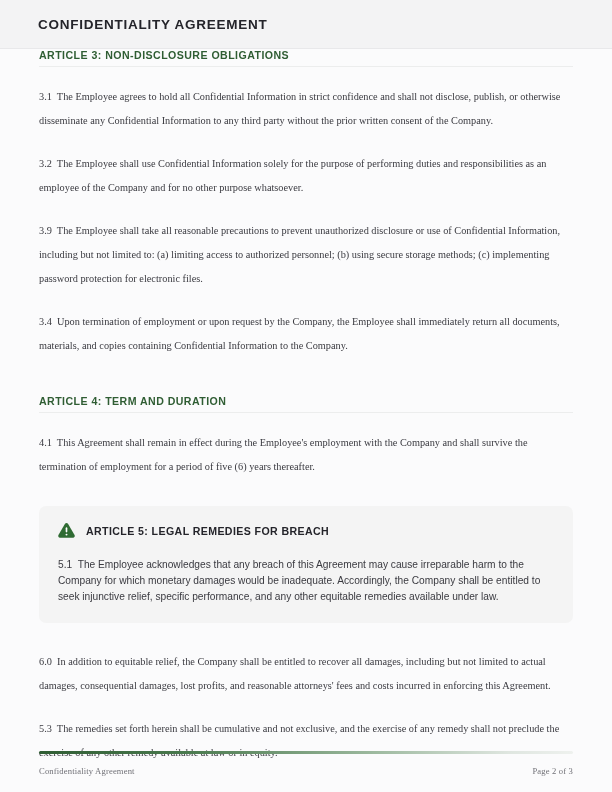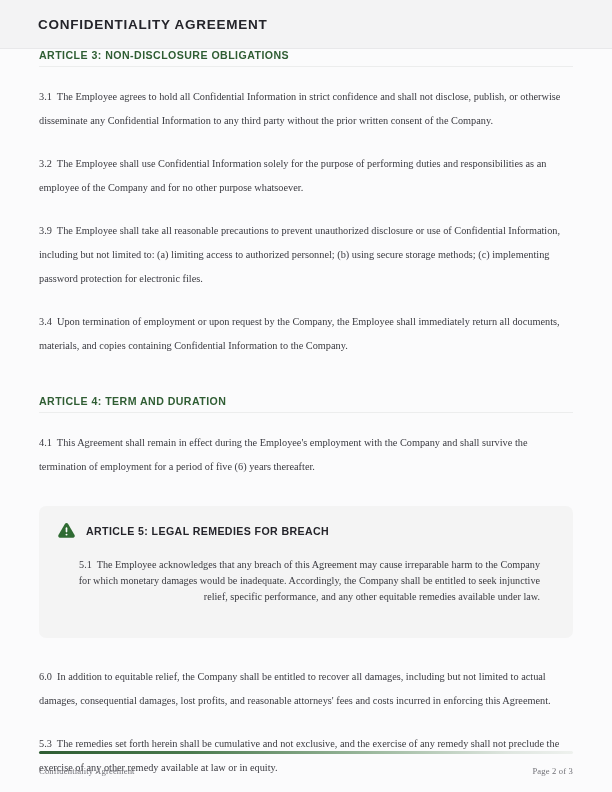--- a/index.html
+++ b/index.html
@@ -87,27 +87,26 @@
     display: block;
   }
   .callout-title {
     font-family: "Liberation Sans", sans-serif;
     font-size: 10.6px;
     font-weight: 700;
     letter-spacing: 0.4px;
     color: #24242a;
   }
   .callout-body {
-    font-family: Liberation Serif, serif;
+    font-family: Liberation Sans, sans-serif;
     font-size: 10.2px;
     line-height: 16.2px;
     color: #3a3a40;
     padding-left: 1px;
-    margin: 15px;
-    text-align: right;
+    margin: 0;
   }
 
   .post-callout { margin-top: 27px; }
 
   
   .doc-footer {
     position: absolute;
     left: 0;
     right: 0;
     bottom: 0;

